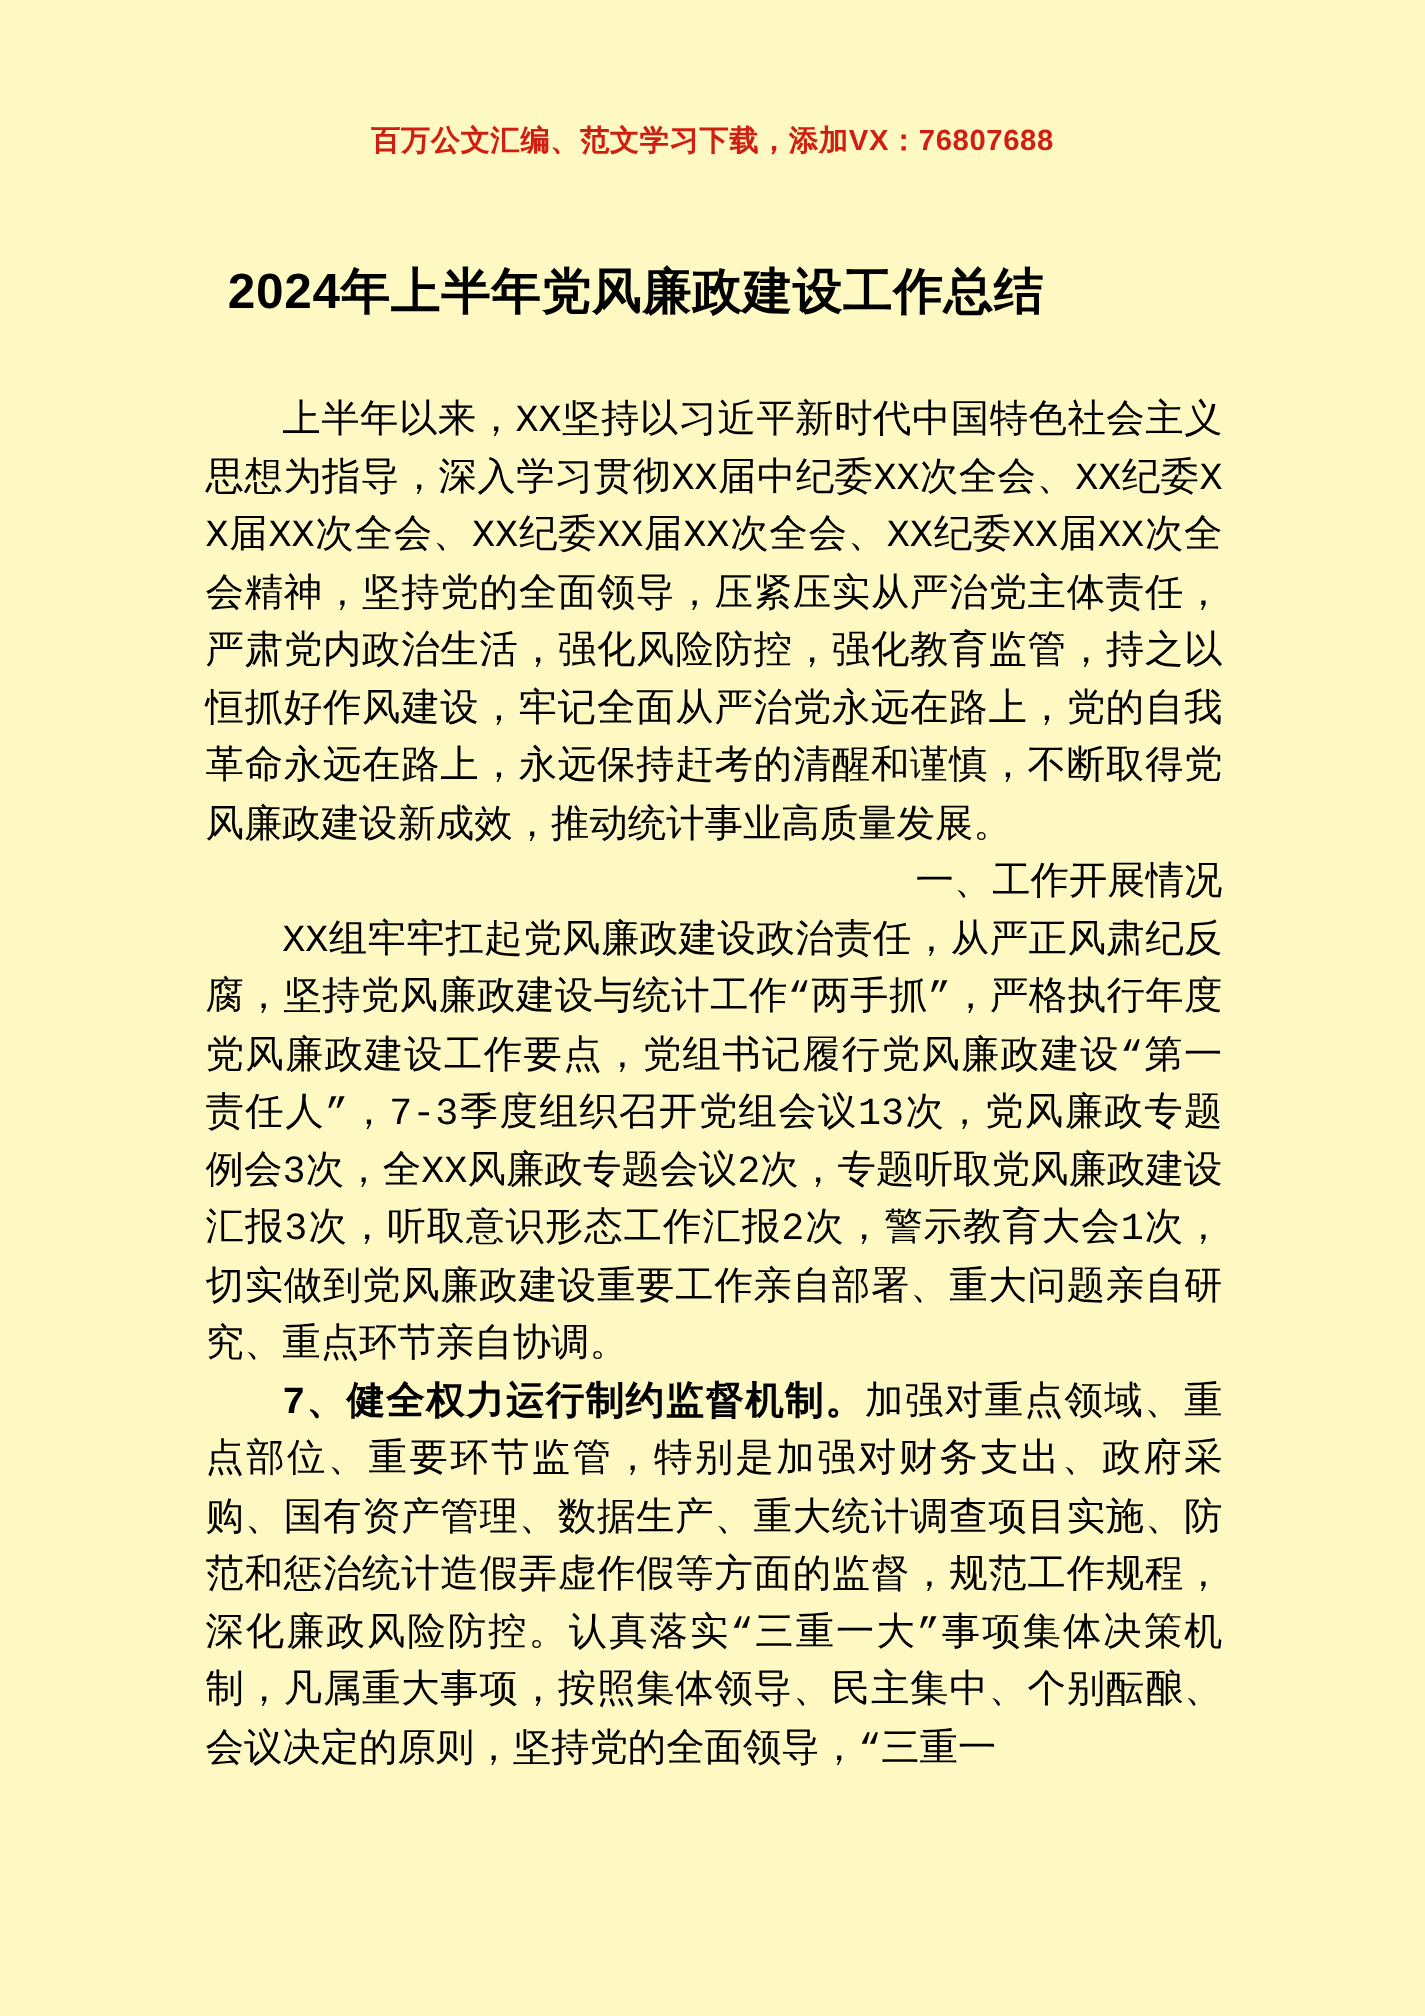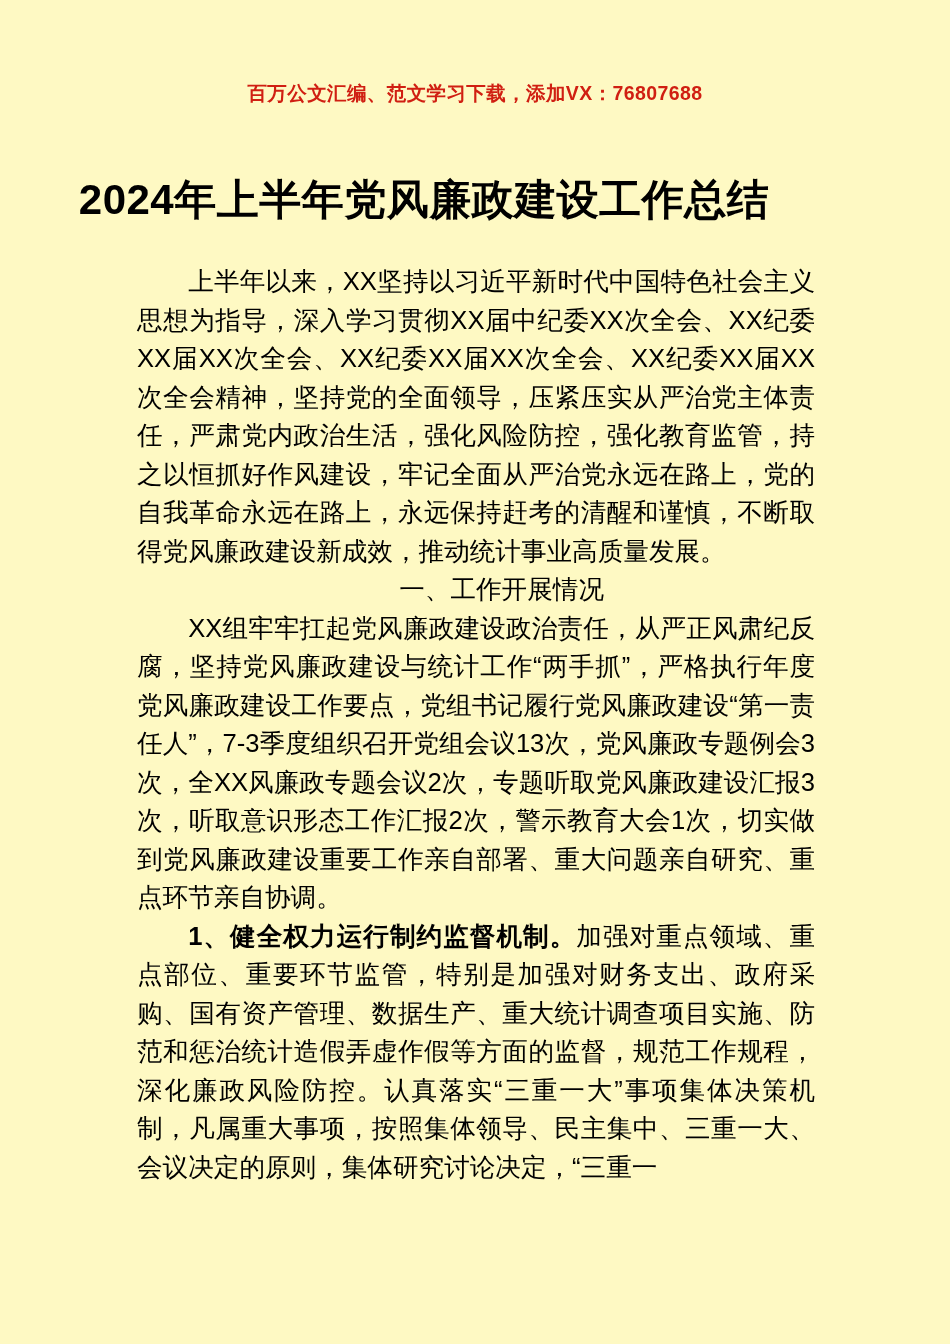--- a/index.html
+++ b/index.html
@@ -32,43 +32,44 @@
     font-weight: 600;
     letter-spacing: 0.4px;
     white-space: nowrap;
   }
   .doc-title {
     position: absolute;
     top: 172px;
     left: 0;
     width: 848px;
     text-align: center;
-    font-size: 42px;
+    font-size: 33px;
     font-weight: 600;
     letter-spacing: 0.5px;
     white-space: nowrap;
   }
   .body-block {
     position: absolute;
     top: 262px;
     left: 137px;
     width: 678px;
   }
   p.para {
     margin: 0;
     font-size: 25.6px;
     line-height: 38.5px;
     text-align: justify;
     text-justify: inter-ideograph;
     text-indent: 2em;
     letter-spacing: 0px;
     word-break: break-all;
+    font-family: Liberation Mono, monospace;
   }
   p.para.tight {
-    text-align: center;
+    text-align: right;
   }
   .b {
     font-weight: bold;
   }
 </style>
 </head>
 <body>
 
 <div class="page">
 
@@ -79,17 +80,17 @@
   <div class="body-block">
 
     <p class="para">上半年以来，XX坚持以习近平新时代中国特色社会主义思想为指导，深入学习贯彻XX届中纪委XX次全会、XX纪委XX届XX次全会、XX纪委XX届XX次全会、XX纪委XX届XX次全会精神，坚持党的全面领导，压紧压实从严治党主体责任，严肃党内政治生活，强化风险防控，强化教育监管，持之以恒抓好作风建设，牢记全面从严治党永远在路上，党的自我革命永远在路上，永远保持赶考的清醒和谨慎，不断取得党风廉政建设新成效，推动统计事业高质量发展。</p>
 
     <p class="para tight">一、工作开展情况</p>
 
 
     <p class="para">XX组牢牢扛起党风廉政建设政治责任，从严正风肃纪反腐，坚持党风廉政建设与统计工作“两手抓”，严格执行年度党风廉政建设工作要点，党组书记履行党风廉政建设“第一责任人”，7-3季度组织召开党组会议13次，党风廉政专题例会3次，全XX风廉政专题会议2次，专题听取党风廉政建设汇报3次，听取意识形态工作汇报2次，警示教育大会1次，切实做到党风廉政建设重要工作亲自部署、重大问题亲自研究、重点环节亲自协调。</p>
 
 
-    <p class="para"><span class="b">1、健全权力运行制约监督机制。</span><span>加强对重点领域、重点部位、重要环节监管，特别是加强对财务支出、政府采购、国有资产管理、数据生产、重大统计调查项目实施、防范和惩治统计造假弄虚作假等方面的监督，规范工作规程，深化廉政风险防控。认真落实“三重一大”事项集体决策机制，凡属重大事项，按照集体领导、民主集中、三重一大、会议决定的原则，集体研究讨论决定，“三重一</span></p>
+    <p class="para"><span class="b">7、健全权力运行制约监督机制。</span><span>加强对重点领域、重点部位、重要环节监管，特别是加强对财务支出、政府采购、国有资产管理、数据生产、重大统计调查项目实施、防范和惩治统计造假弄虚作假等方面的监督，规范工作规程，深化廉政风险防控。认真落实“三重一大”事项集体决策机制，凡属重大事项，按照集体领导、民主集中、个别酝酿、会议决定的原则，坚持党的全面领导，“三重一</span></p>
 
   </div>
 
 </div>
 
 </body></html>

